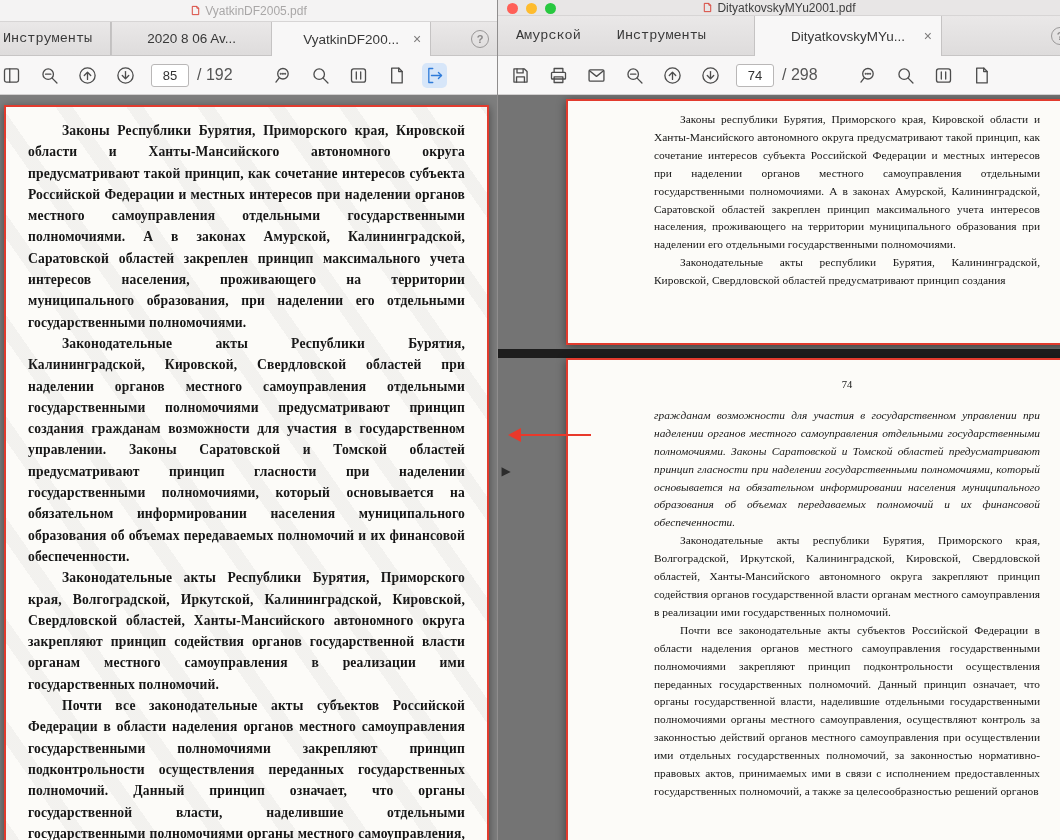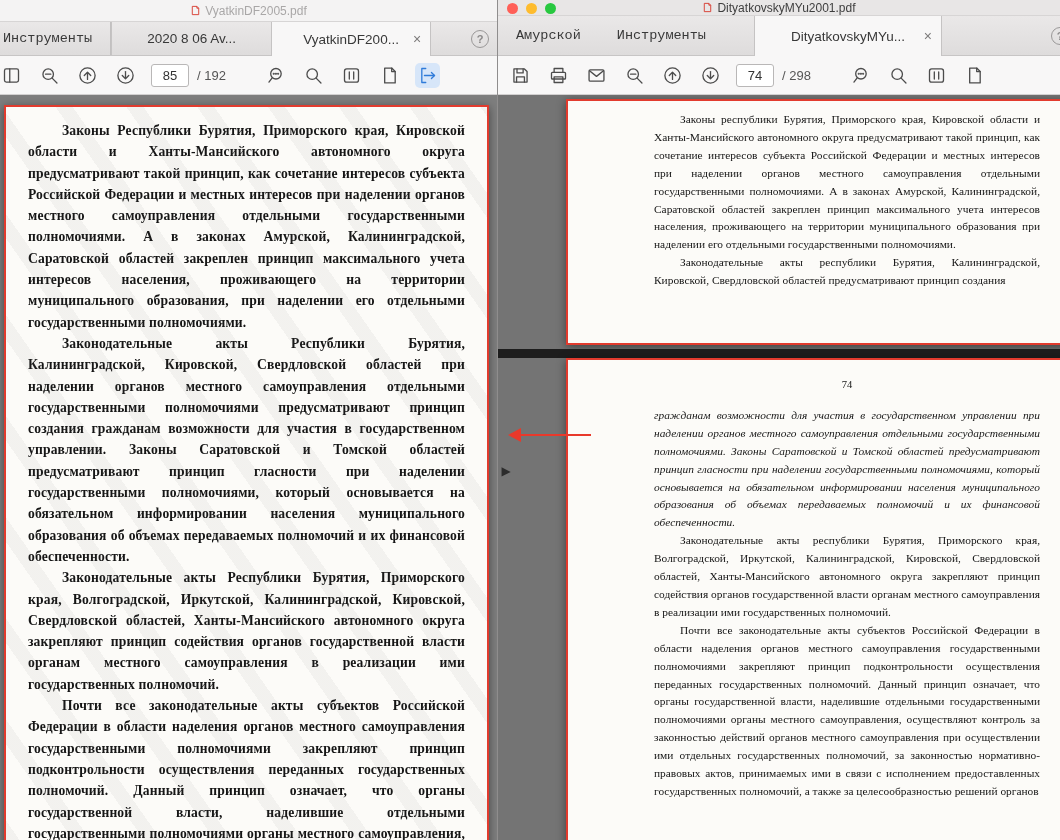--- a/index.html
+++ b/index.html
@@ -61,21 +61,21 @@
   .tbtn { background:none; border:none; padding:2px; margin:0; display:flex; align-items:center; cursor:default; }
   .tbtn svg { width:21px; height:21px; stroke:#4c4c4c; fill:none; stroke-width:1.5; stroke-linecap:round; stroke-linejoin:round; }
   .tbtn.cutleft { margin-left:-11px; }
   .tbtn.grp { margin-left:24px; }
   .tbtn.active-tool { background:#d7e6f9; border-radius:5px; }
   .tbtn.active-tool svg { stroke:#2f7bd9; }
   .page-input {
     width:38px; height:23px; border:1px solid #b9b7b7; border-radius:3px; background:#fff;
     text-align:center; font-size:13px; color:#333; font-family:"Liberation Sans",sans-serif;
   }
-  .page-total { font-size:13px; color:#555; margin-left:-5px; white-space:nowrap; }
+  .page-total { font-size:16px; color:#555; margin-left:-5px; white-space:nowrap; }
 
   
   .content { position:relative; flex:1 1 auto; overflow:hidden; }
   .window-left  .content { background:#7e7e7e; }
   .window-right .content { background:#747474; }
 
   .page {
     position:absolute; background:#fcfbf8; border:2px solid #e23b2e;
     box-shadow:0 2px 9px rgba(0,0,0,.45);
     font-family:"Liberation Serif","DejaVu Serif",serif; color:#161616; text-align:justify;

